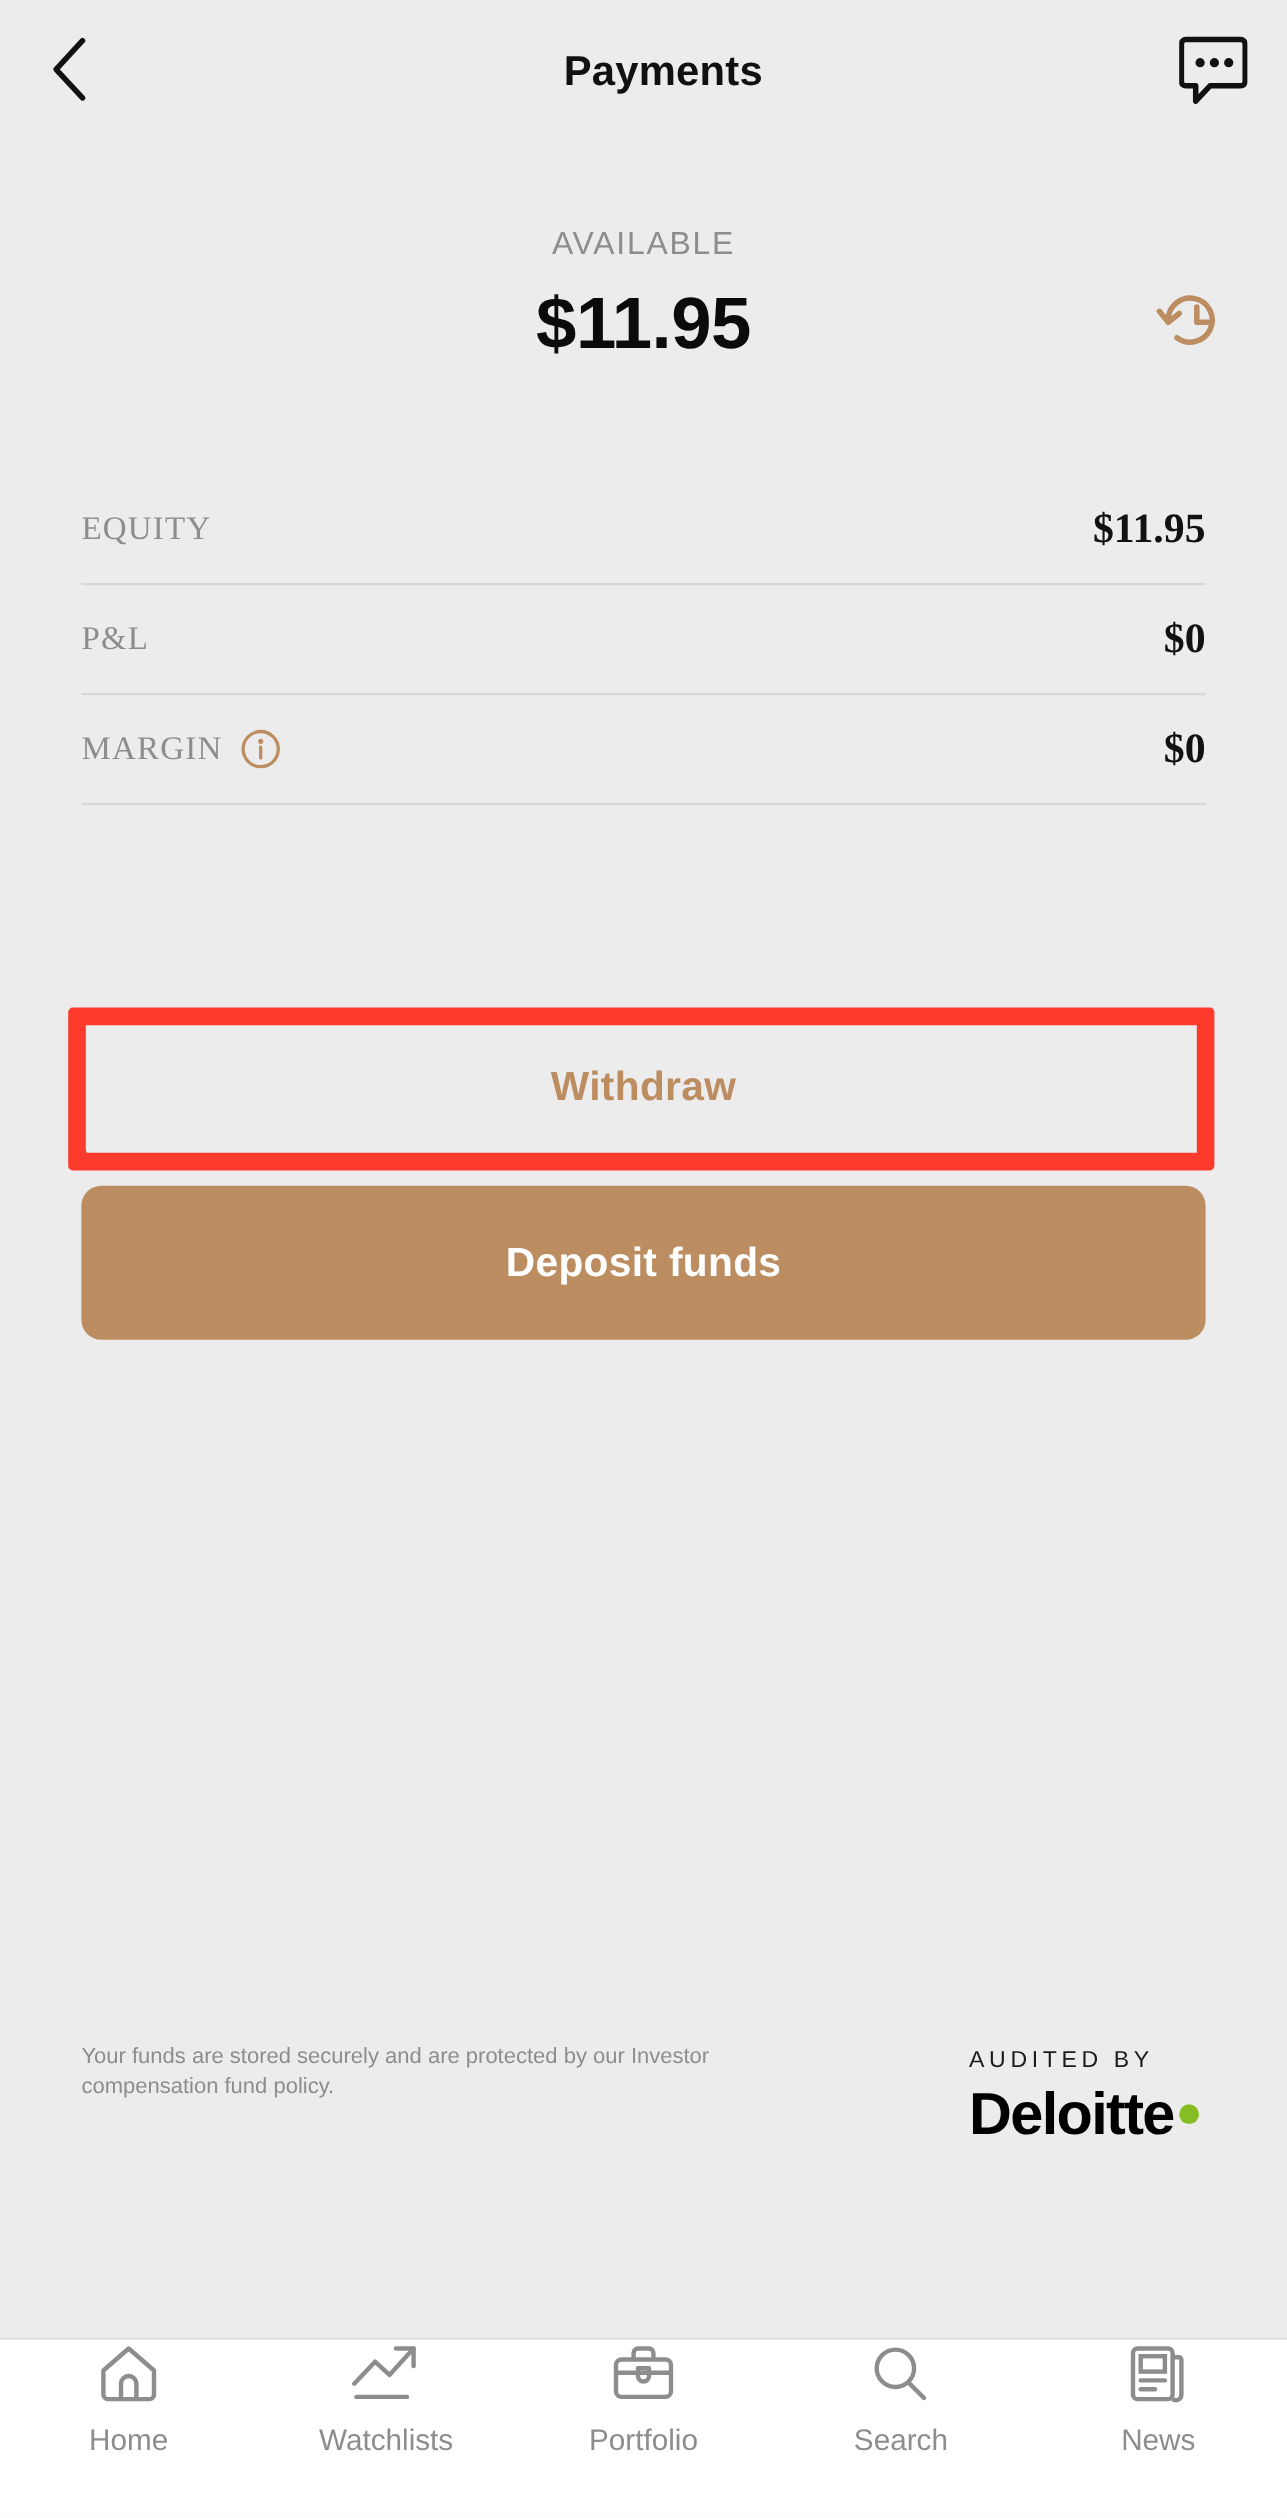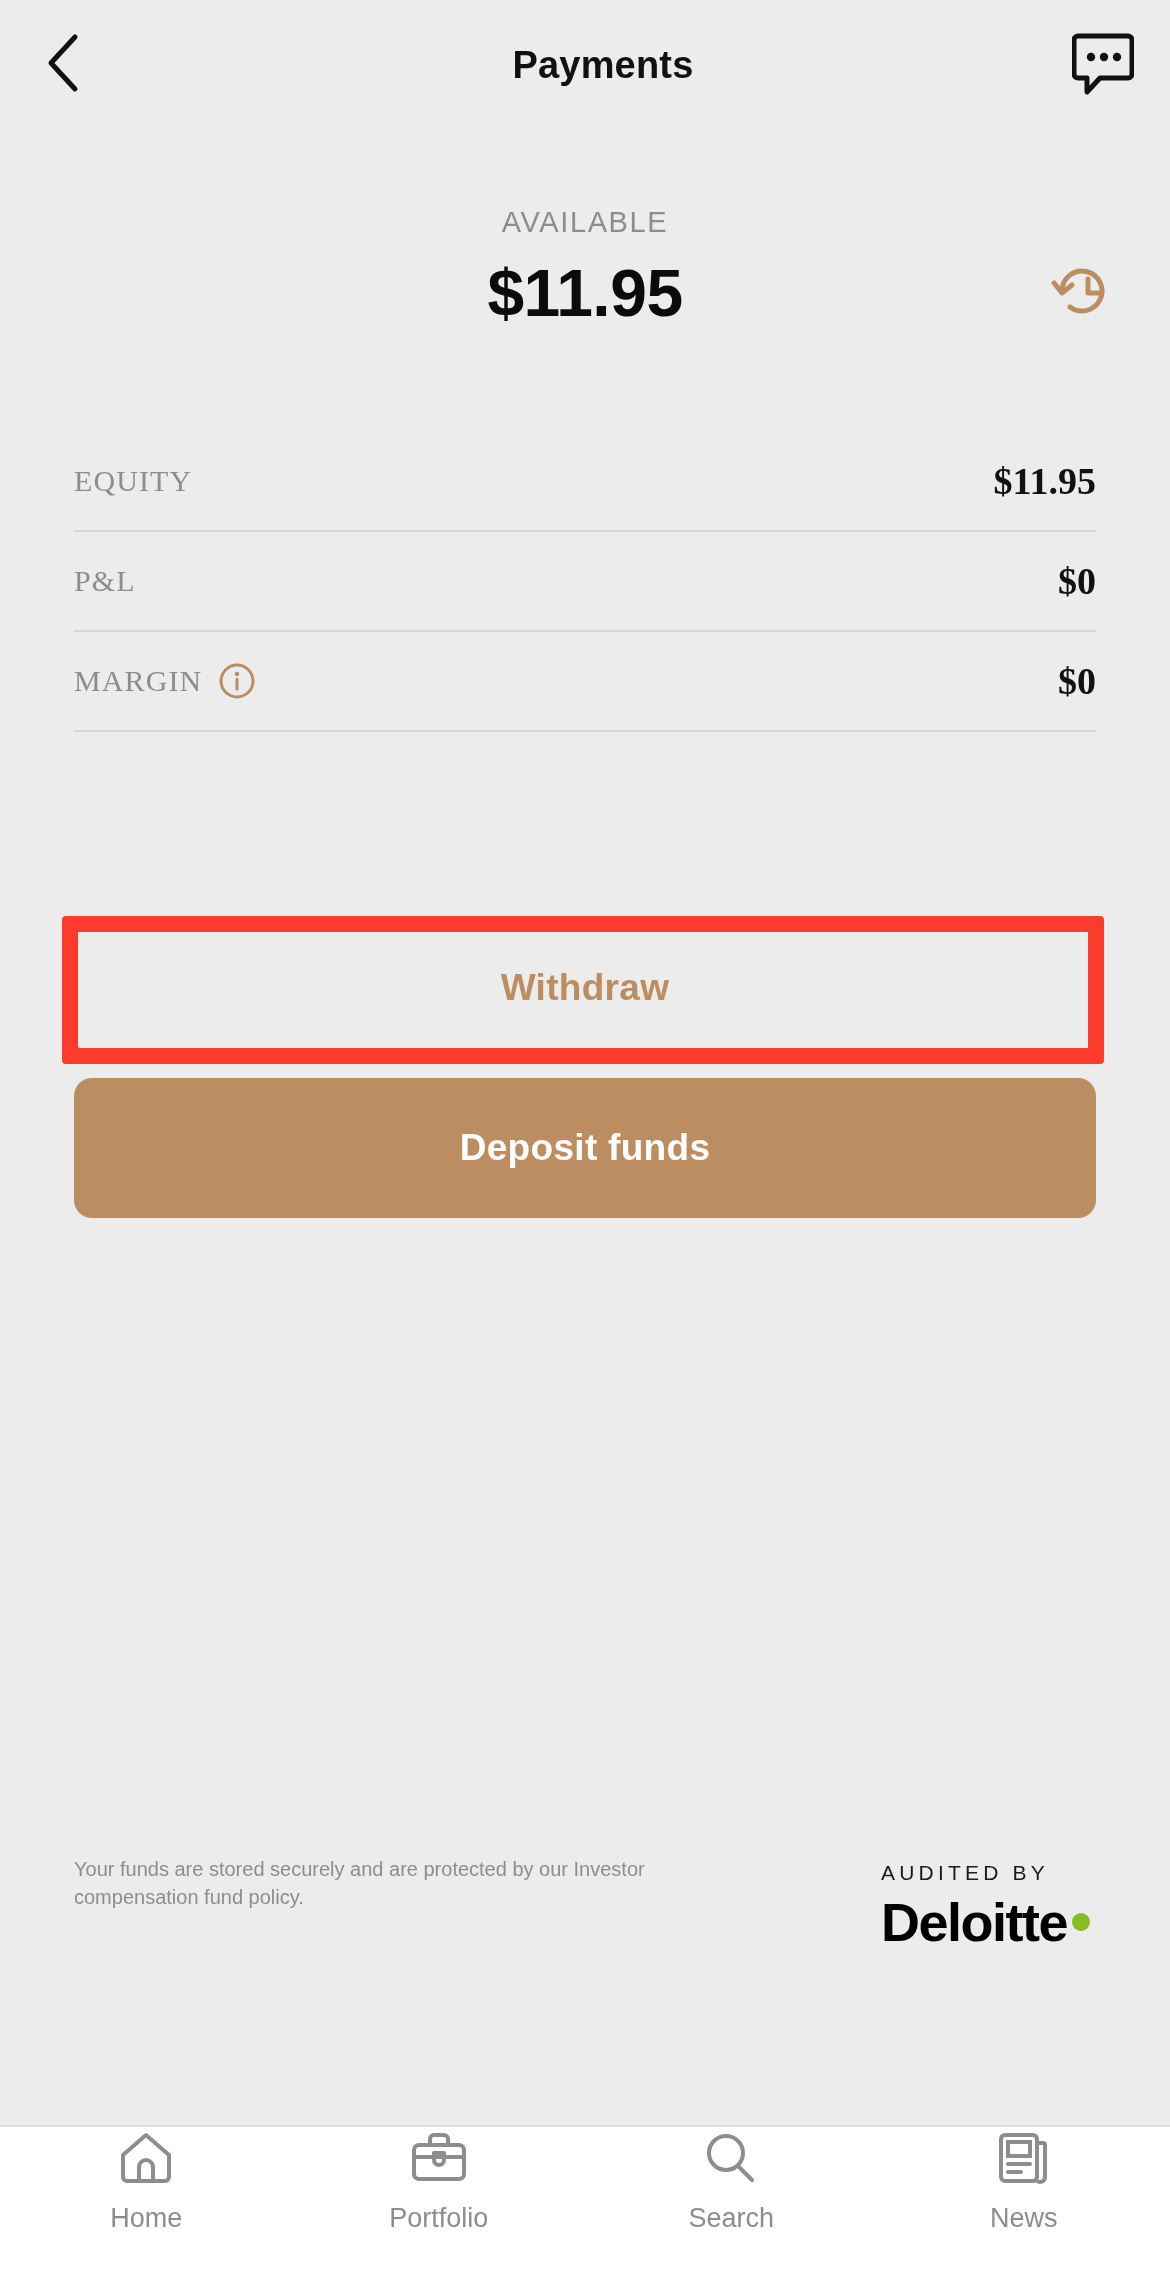--- a/index.html
+++ b/index.html
@@ -249,20 +249,30 @@
     <div class="nav-item">
       <span class="nav-icon">
         <svg width="62" height="58" viewBox="0 0 62 58">
           <path d="M8 26 L31 6 L54 26 V48 a4 4 0 0 1 -4 4 H12 a4 4 0 0 1 -4 -4 Z" fill="none" stroke="#8d8d8f" stroke-width="4" stroke-linejoin="round"></path>
           <path d="M24 52 V38 a7 7 0 0 1 14 0 V52" fill="none" stroke="#8d8d8f" stroke-width="4" stroke-linejoin="round"></path>
         </svg>
       </span>
       <span class="nav-label">Home</span>
     </div>
 
+    <div class="nav-item">
+      <span class="nav-icon">
+        <svg width="70" height="58" viewBox="0 0 70 58">
+          <polyline points="6,38 25,18 38,30 60,6" fill="none" stroke="#8d8d8f" stroke-width="4" stroke-linecap="round" stroke-linejoin="round"></polyline>
+          <polyline points="44,6 60,6 60,22" fill="none" stroke="#8d8d8f" stroke-width="4" stroke-linecap="round" stroke-linejoin="round"></polyline>
+          <line x1="8" y1="50" x2="54" y2="50" stroke="#8d8d8f" stroke-width="4" stroke-linecap="round"></line>
+        </svg>
+      </span>
+      <span class="nav-label">Watchlists</span>
+    </div>
 
     <div class="nav-item">
       <span class="nav-icon">
         <svg width="62" height="58" viewBox="0 0 62 58">
           <rect x="6" y="16" width="50" height="34" rx="5" fill="none" stroke="#8d8d8f" stroke-width="4"></rect>
           <path d="M22 16 V10 a4 4 0 0 1 4 -4 h10 a4 4 0 0 1 4 4 v6" fill="none" stroke="#8d8d8f" stroke-width="4"></path>
           <line x1="6" y1="28" x2="56" y2="28" stroke="#8d8d8f" stroke-width="4"></line>
           <path d="M26 24 h10 v7 a5 5 0 0 1 -10 0 z" fill="none" stroke="#8d8d8f" stroke-width="4" stroke-linejoin="round"></path>
         </svg>
       </span>

